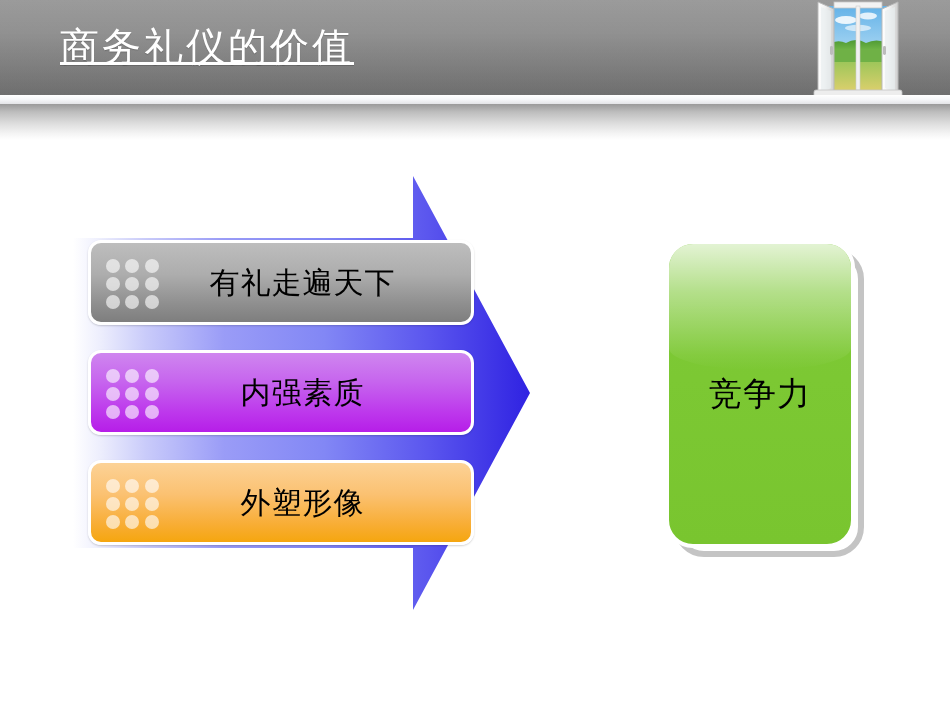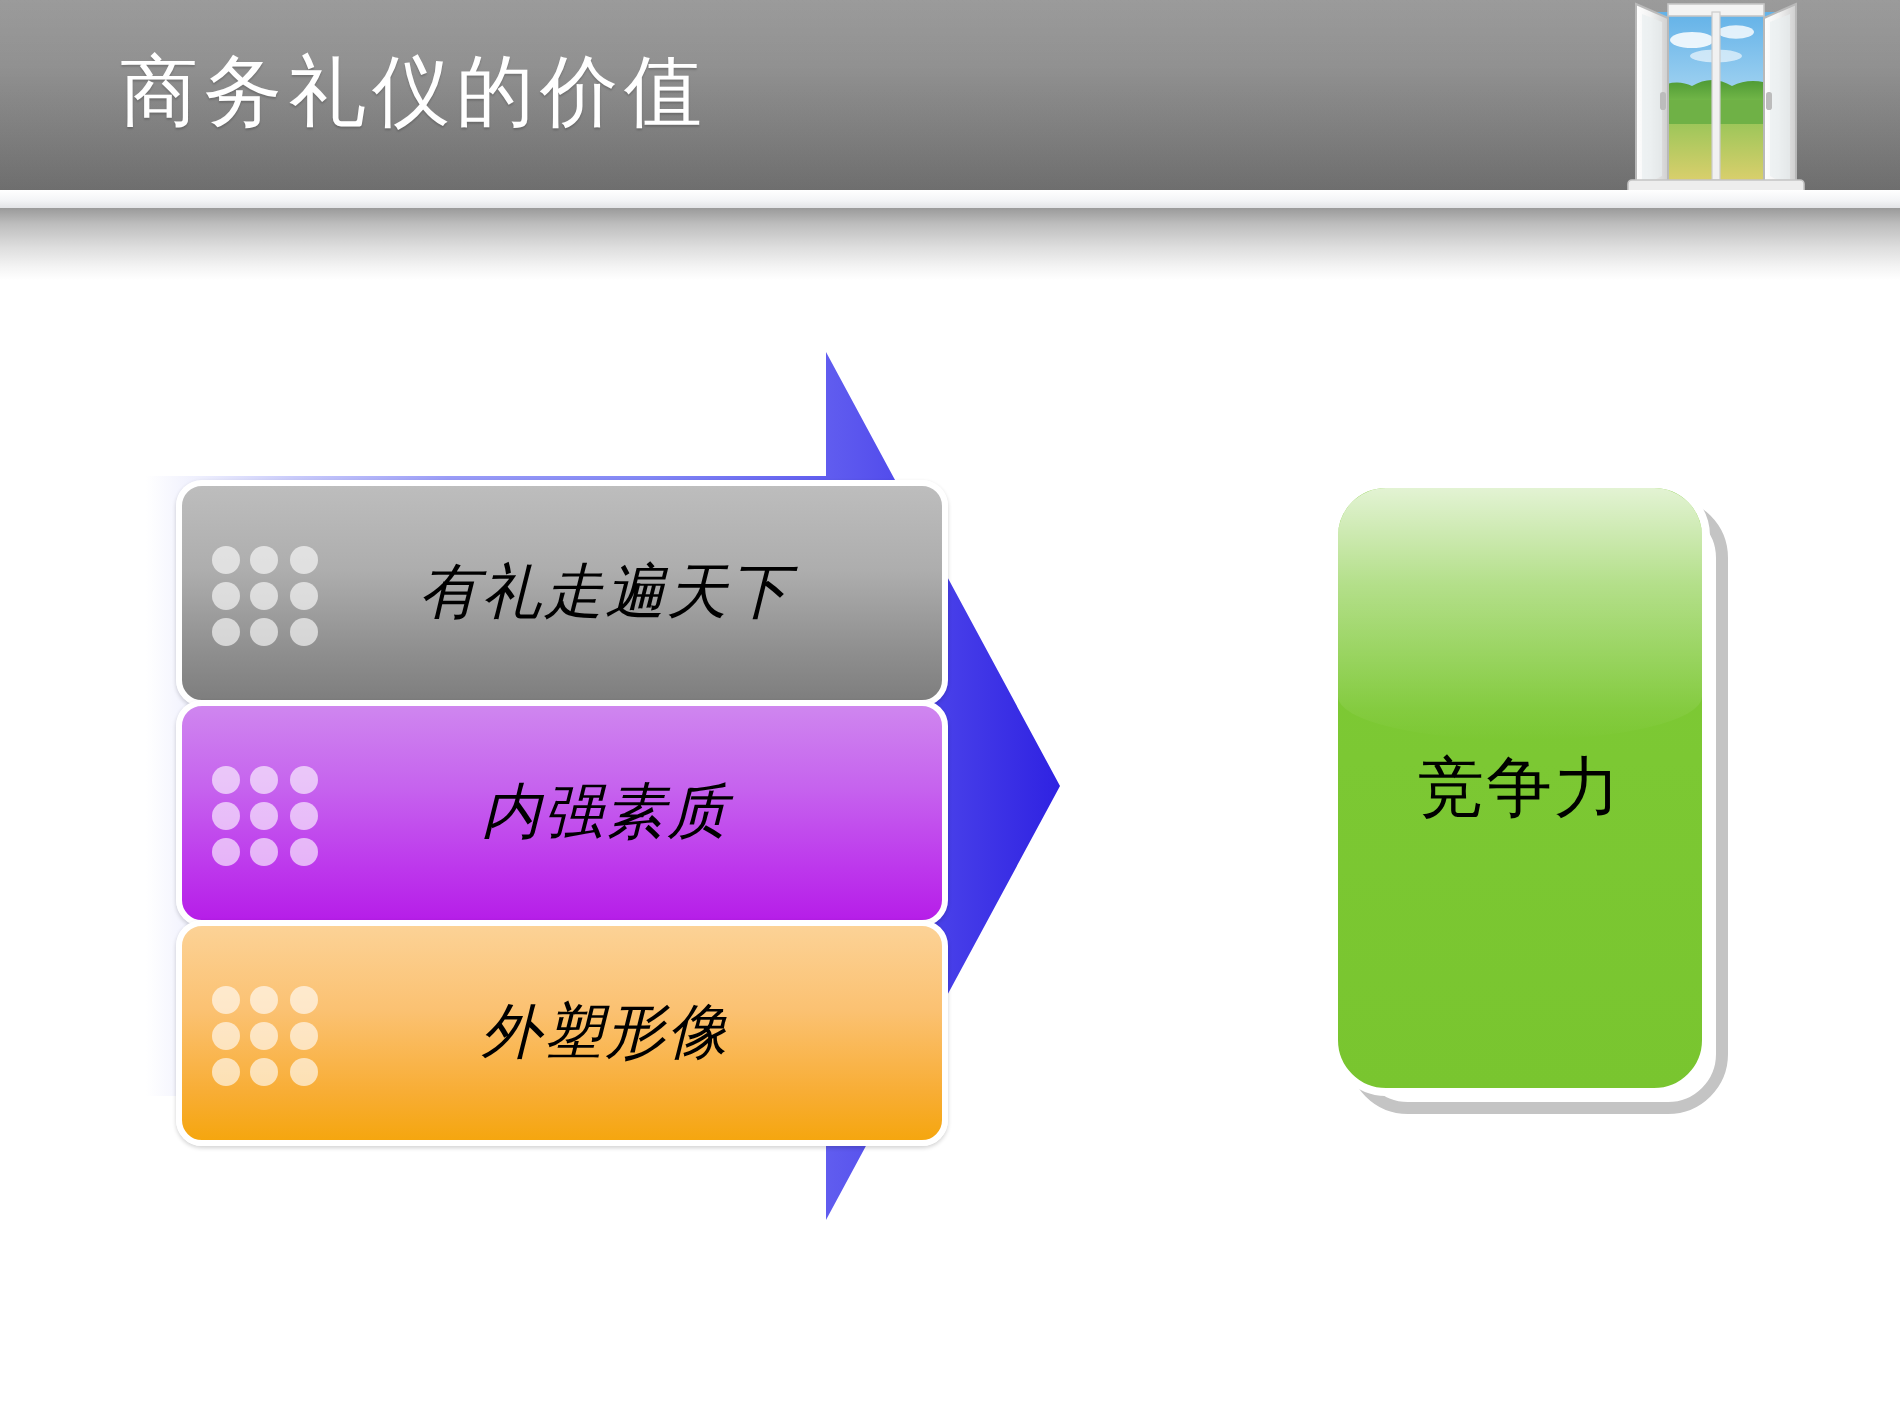--- a/index.html
+++ b/index.html
@@ -40,20 +40,21 @@
   .header-title {
     position: absolute;
     left: 60px;
     top: 22px;
     font-size: 39px;
     line-height: 50px;
     color: #ffffff;
     letter-spacing: 3px;
     white-space: nowrap;
     text-shadow: 0 1px 1px rgba(0,0,0,0.18);
+    text-decoration: underline;
   }
 
   
   .header-strip {
     position: absolute;
     left: 0;
     top: 95px;
     width: 950px;
     height: 9px;
     background: linear-gradient(180deg, #ffffff 0%, #f4f5f7 55%, #e3e4e7 100%);
@@ -86,28 +87,27 @@
     width: 560px;
     height: 434px;
   }
   .arrow svg { display: block; }
 
   
   .chip {
     position: absolute;
     left: 88px;
     width: 386px;
-    height: 113px;
+    height: 85px;
     border-radius: 13px;
     border: 3px solid #ffffff;
     box-sizing: border-box;
     box-shadow: 0 1px 2px rgba(0,0,0,0.18);
     display: flex;
     align-items: center;
-    font-style: italic;
   }
   .chip-gray  { top: 240px; background: linear-gradient(180deg, #bdbdbd 0%, #adadad 40%, #8e8e8e 78%, #7e7e7e 100%); }
   .chip-purple{ top: 350px; background: linear-gradient(180deg, #cf86ef 0%, #c663ee 38%, #bd37ec 76%, #b61ee8 100%); }
   .chip-orange{ top: 460px; background: linear-gradient(180deg, #fcd296 0%, #fbc171 40%, #f8ad34 78%, #f5a60f 100%); }
 
   .dotgrid {
     width: 54px;
     height: 48px;
     margin-left: 15px;
     margin-right: 4px;

